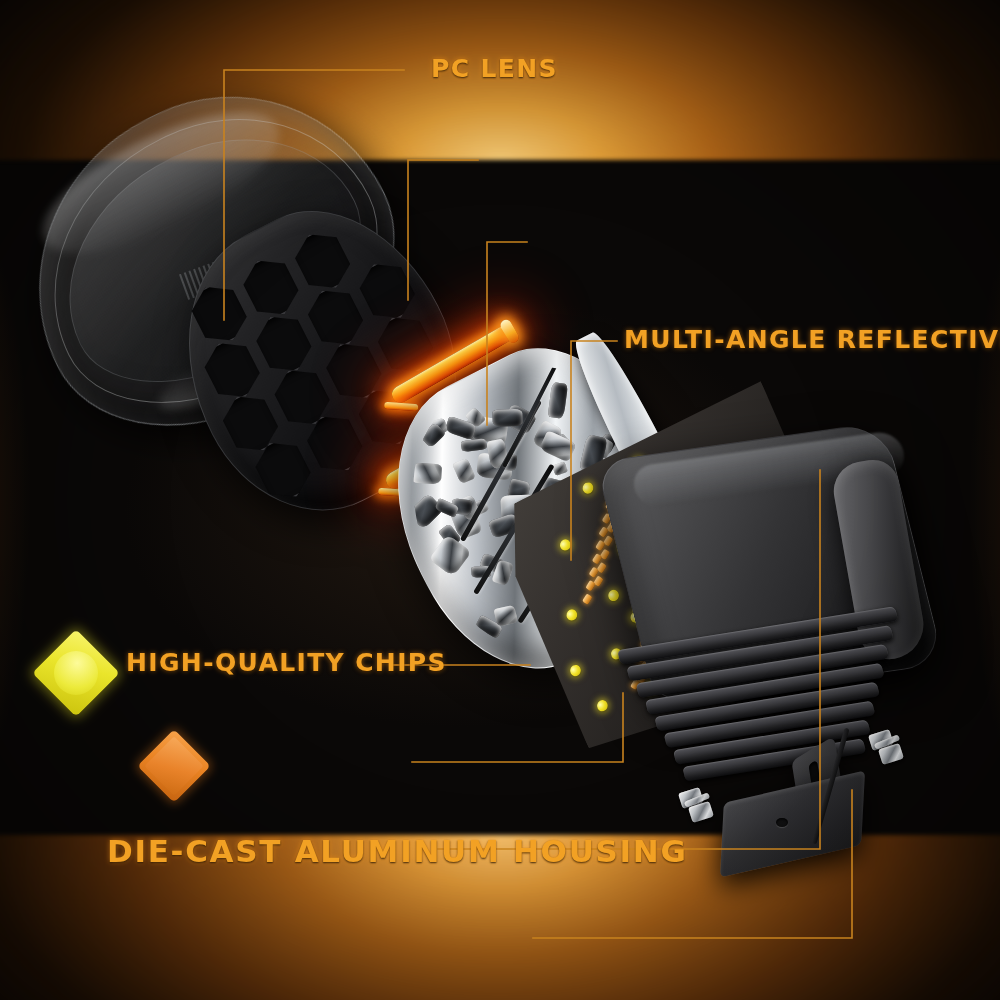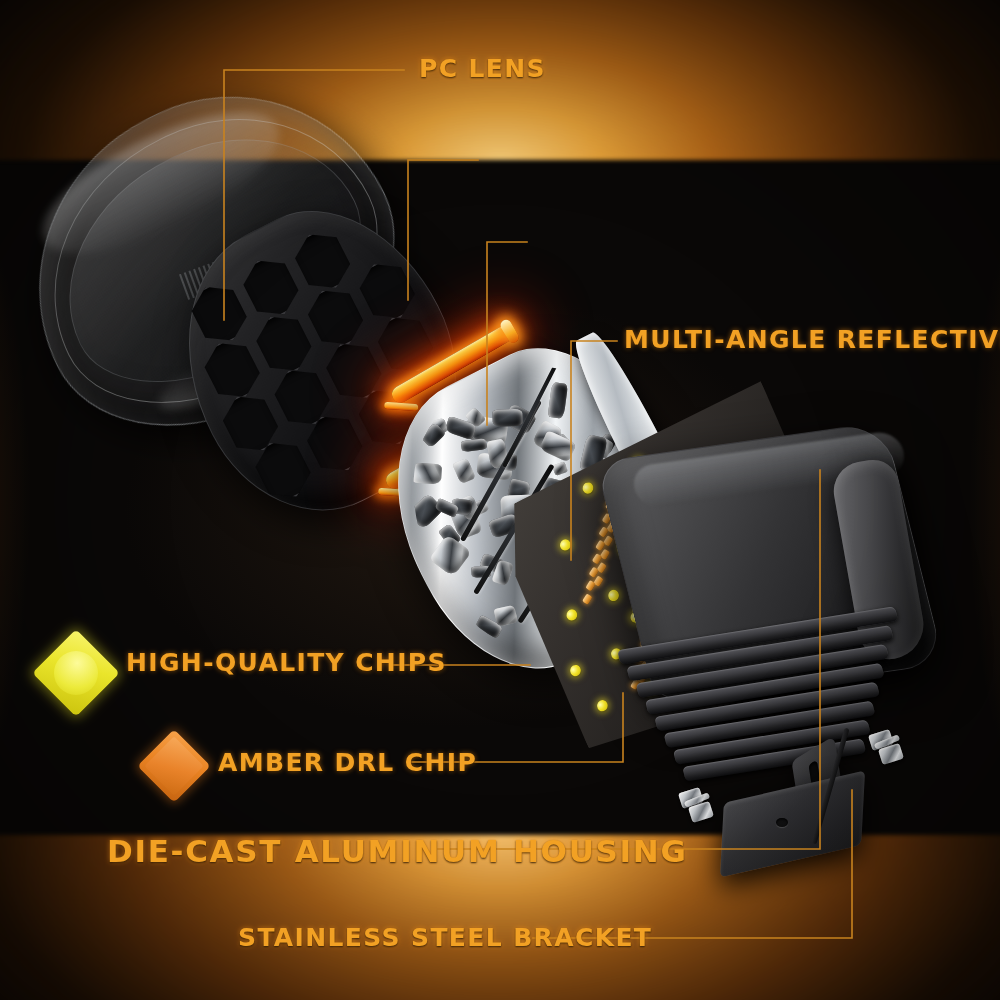--- a/index.html
+++ b/index.html
@@ -422,41 +422,35 @@
       <path d="M408,300 L408,160 L478,160"></path>
       <path d="M487,425 L487,242 L527,242"></path>
       <path d="M571,560 L571,341 L617,341"></path>
       <path d="M530,665 L390,665"></path>
       <path d="M623,693 L623,762 L412,762"></path>
       <path d="M820,470 L820,849 L438,849"></path>
       <path d="M852,790 L852,938 L533,938"></path>
     </g>
   </svg>
 
-  <div class="callout" style="left:419px;top:56px;">
+  <div class="callout" style="left:431px;top:56px;">
     <div class="c-title" style="font-size:25px;">PC LENS</div>
   </div>
 
 
 
   <div class="callout" style="left:624px;top:327px;">
     <div class="c-title" style="font-size:25px;">MULTI-ANGLE REFLECTIVE CUP</div>
   </div>
 
   <div class="callout" style="left:126px;top:650px;">
     <div class="c-title" style="font-size:25px;">HIGH-QUALITY CHIPS</div>
   </div>
   <div class="chip-ico white-led" style="left:45px;top:642px;width:62px;height:62px;"></div>
 
-  <div class="callout" style="left:218px;top:750px;">
-    <div class="c-title" style="font-size:25px;">AMBER DRL CHIP</div>
-  </div>
   <div class="chip-ico amber-led" style="left:148px;top:740px;width:52px;height:52px;"></div>
 
   <div class="callout" style="left:107px;top:836px;">
     <div class="c-title" style="font-size:31px;">DIE-CAST ALUMINUM HOUSING</div>
   </div>
 
-  <div class="callout" style="left:238px;top:925px;">
-    <div class="c-title" style="font-size:25px;">STAINLESS STEEL BRACKET</div>
-  </div>
 
 </div>
 
 </body></html>

